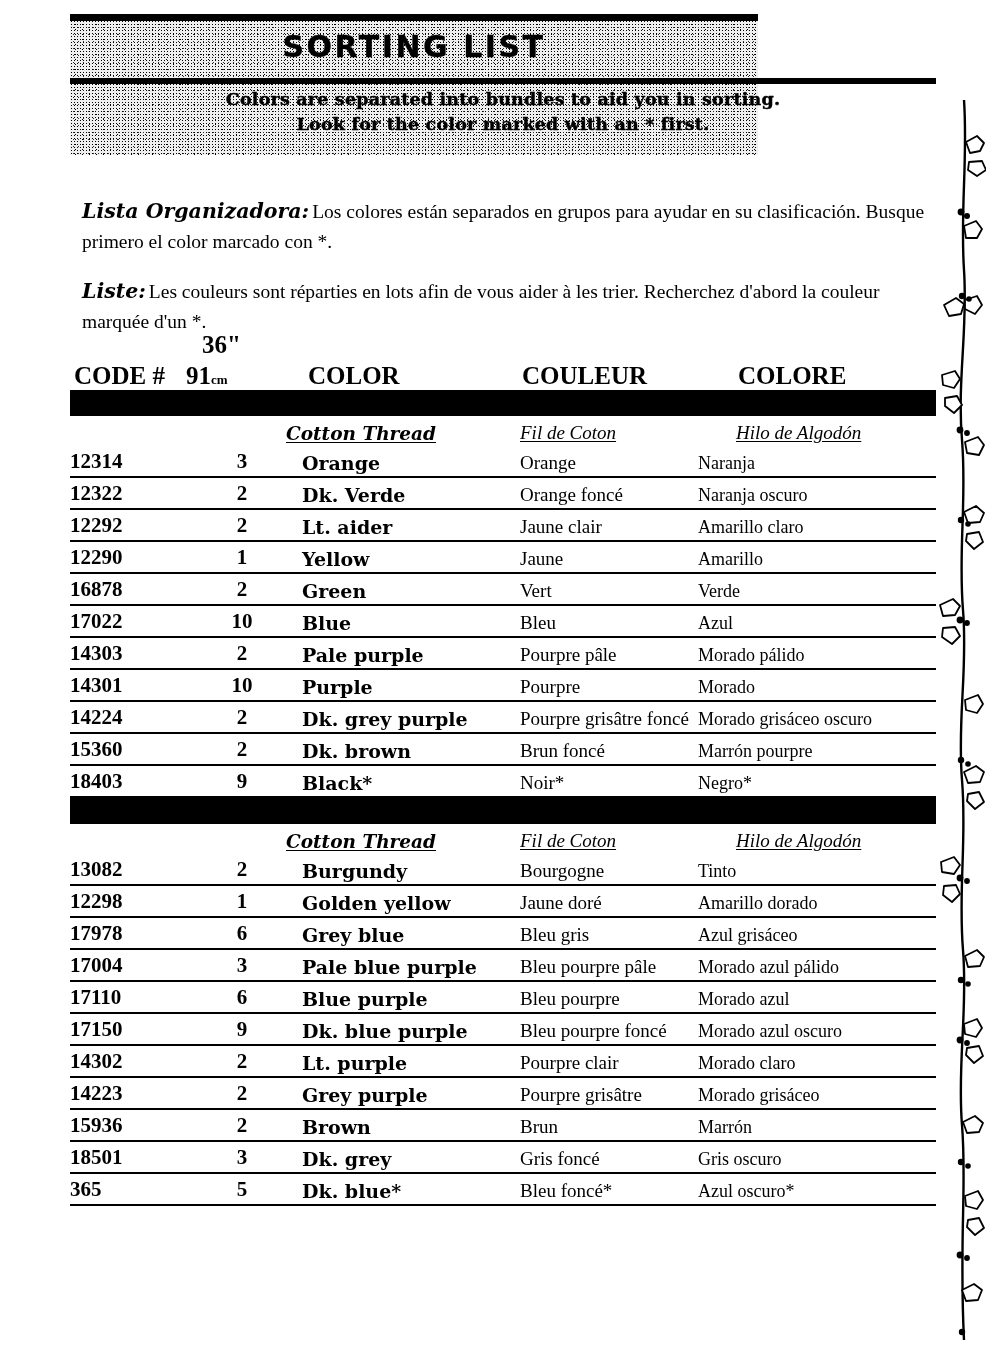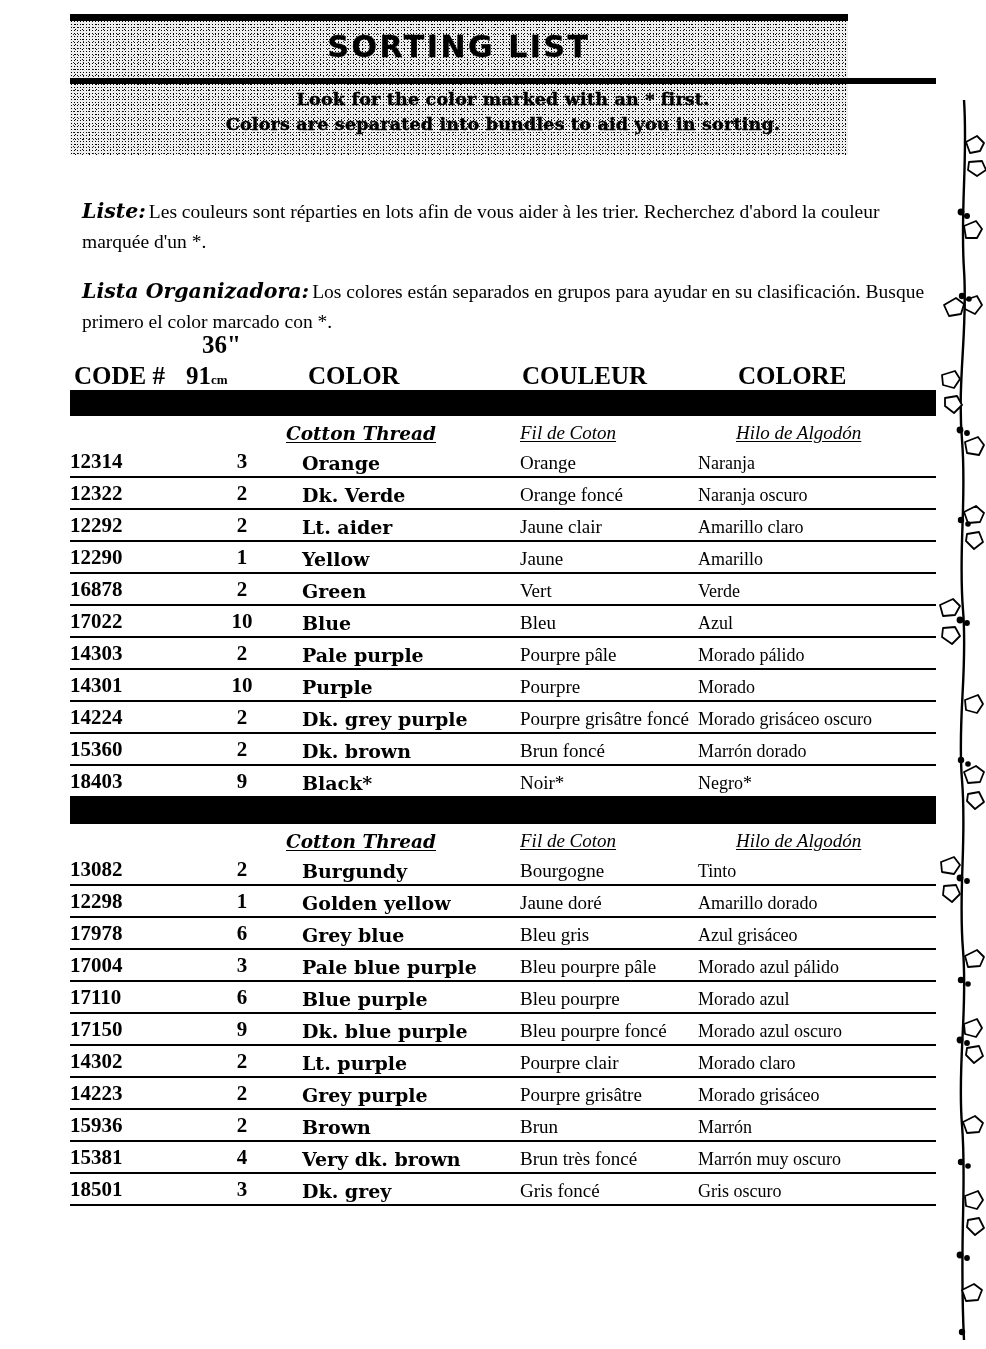--- a/index.html
+++ b/index.html
@@ -14,21 +14,21 @@
     overflow: hidden;
     font-family: "Liberation Serif", serif;
     color: #000000;
   }
 
   
   #header-banner {
     position: absolute;
     left: 70px;
     top: 14px;
-    width: 778px;
+    width: 688px;
     height: 134px;
     background-color: #efefef;
     background-image:
       radial-gradient(#000 0.6px, transparent 0.7px),
       radial-gradient(#000 0.5px, transparent 0.6px),
       radial-gradient(#333 0.5px, transparent 0.6px),
       radial-gradient(#000 0.4px, transparent 0.5px);
     background-size: 4px 4px, 7px 5px, 5px 7px, 3px 3px;
     background-position: 0 0, 2px 1px, 1px 3px, 3px 2px;
     border-top: 7px solid #000;
@@ -256,31 +256,31 @@
 </style>
 </head>
 <body>
 
 <div id="header-banner">
   <div id="header-title-zone">
     <div id="header-title">SORTING LIST</div>
   </div>
   <div id="header-rule"></div>
   <div id="header-sub-zone">
+    <div class="header-sub-line">Colors are separated into bundles to aid you in sorting.</div>
     <div class="header-sub-line">Look for the color marked with an * first.</div>
-    <div class="header-sub-line">Colors are separated into bundles to aid you in sorting.</div>
   </div>
 </div>
 
 <div id="intro">
   <p class="intro-para">
-    <span class="intro-lead">Liste:</span><span>Les couleurs sont réparties en lots afin de vous aider à les trier. Recherchez d'abord la couleur marquée d'un *.</span>
+    <span class="intro-lead">Lista Organizadora:</span><span>Los colores están separados en grupos para ayudar en su clasificación. Busque primero el color marcado con *.</span>
   </p>
   <p class="intro-para">
-    <span class="intro-lead">Lista Organizadora:</span><span>Los colores están separados en grupos para ayudar en su clasificación. Busque primero el color marcado con *.</span>
+    <span class="intro-lead">Liste:</span><span>Les couleurs sont réparties en lots afin de vous aider à les trier. Recherchez d'abord la couleur marquée d'un *.</span>
   </p>
 </div>
 
 <div id="table-head">
   <div class="th" id="th-code">CODE #</div>
   <div class="th" id="th-width">
     <span class="w-top">36"</span>
     <span>91</span><span class="w-cm">cm</span>
   </div>
   <div class="th" id="th-color">COLOR</div>
@@ -361,21 +361,21 @@
       <div class="cell cell-qty">2</div>
       <div class="cell cell-color">Dk. grey purple</div>
       <div class="cell cell-couleur">Pourpre grisâtre foncé</div>
       <div class="cell cell-colore">Morado grisáceo oscuro</div>
     </div>
     <div class="data-row">
       <div class="cell cell-code">15360</div>
       <div class="cell cell-qty">2</div>
       <div class="cell cell-color">Dk. brown</div>
       <div class="cell cell-couleur">Brun foncé</div>
-      <div class="cell cell-colore">Marrón dorado</div>
+      <div class="cell cell-colore">Marrón pourpre</div>
     </div>
     <div class="data-row">
       <div class="cell cell-code">18403</div>
       <div class="cell cell-qty">9</div>
       <div class="cell cell-color">Black*</div>
       <div class="cell cell-couleur">Noir*</div>
       <div class="cell cell-colore">Negro*</div>
     </div>
     <div class="bundle-band">
       <div class="band-noise-dark"></div>
@@ -445,32 +445,32 @@
       <div class="cell cell-colore">Morado grisáceo</div>
     </div>
     <div class="data-row">
       <div class="cell cell-code">15936</div>
       <div class="cell cell-qty">2</div>
       <div class="cell cell-color">Brown</div>
       <div class="cell cell-couleur">Brun</div>
       <div class="cell cell-colore">Marrón</div>
     </div>
     <div class="data-row">
-      <div class="cell cell-code">15381</div>
-      <div class="cell cell-qty">4</div>
-      <div class="cell cell-color">Very dk. brown</div>
-      <div class="cell cell-couleur">Brun très foncé</div>
-      <div class="cell cell-colore">Marrón muy oscuro</div>
-    </div>
-    <div class="data-row">
       <div class="cell cell-code">18501</div>
       <div class="cell cell-qty">3</div>
       <div class="cell cell-color">Dk. grey</div>
       <div class="cell cell-couleur">Gris foncé</div>
       <div class="cell cell-colore">Gris oscuro</div>
+    </div>
+    <div class="data-row">
+      <div class="cell cell-code">365</div>
+      <div class="cell cell-qty">5</div>
+      <div class="cell cell-color">Dk. blue*</div>
+      <div class="cell cell-couleur">Bleu foncé*</div>
+      <div class="cell cell-colore">Azul oscuro*</div>
     </div>
   </div>
 
 <svg id="vine" viewBox="0 0 62 1240" preserveAspectRatio="none">
   <path d="M40 0 C44 60, 36 110, 40 170 C44 230, 33 280, 38 340 C43 400, 34 450, 39 510 C44 570, 33 620, 38 680 C43 740, 34 790, 39 850 C44 910, 33 965, 38 1025 C43 1085, 35 1140, 40 1240" fill="none" stroke="#000" stroke-width="2.4"></path>
   <g fill="#fff" stroke="#000" stroke-width="1.8" stroke-linejoin="round">
     <path d="M42 42 l11 -6 l7 7 l-4 8 l-10 2 z"></path>
     <path d="M45 62 l13 -1 l4 9 l-9 6 l-9 -6 z"></path>
     <path d="M40 126 l12 -5 l6 8 l-5 9 l-11 0 z"></path>
     <path d="M20 205 l12 -7 l8 6 l-3 10 l-12 2 z"></path>

